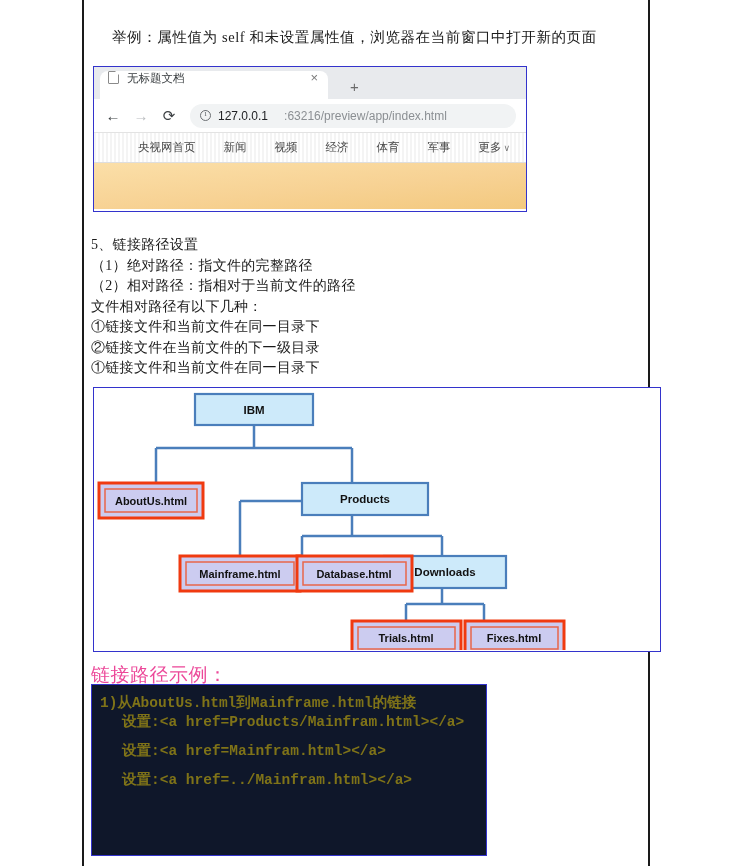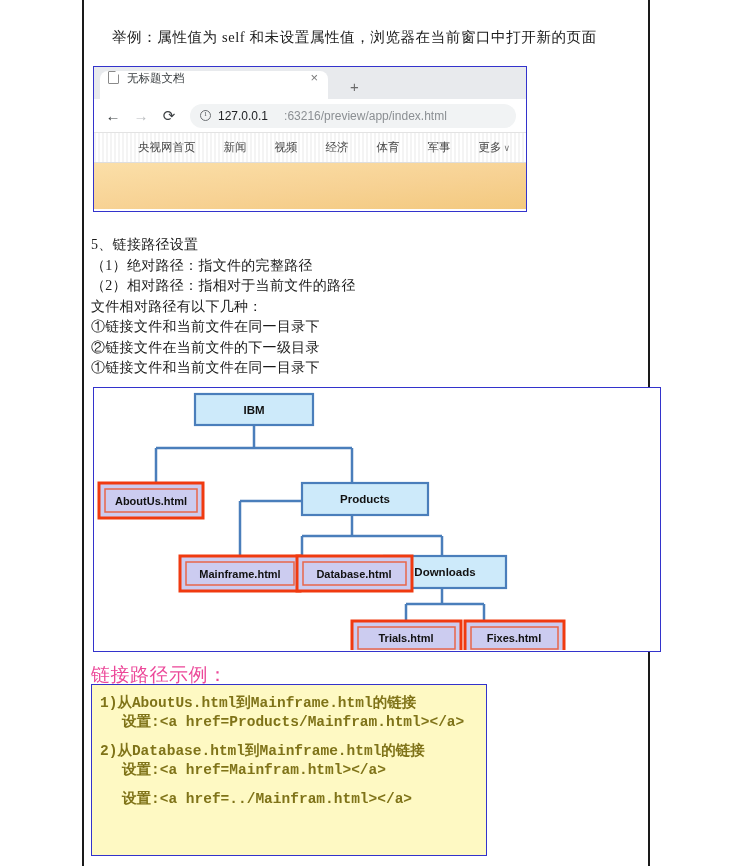--- a/index.html
+++ b/index.html
@@ -205,21 +205,21 @@
     color: #ec4899;
     letter-spacing: 0.5px;
   }
 
   
   .code-box {
     position: absolute;
     left: 91px; top: 684px;
     width: 396px; height: 172px;
     border: 1.5px solid #3333cc;
-    background: #fef9c3;
+    background: #0f172a;
     padding: 9px 8px 4px 8px;
   }
   .code-item { margin-bottom: 10px; }
   .code-line {
     font-family: "Liberation Mono", "DejaVu Sans Mono", monospace;
     font-weight: bold;
     font-size: 14.5px;
     line-height: 19px;
     color: #7f7318;
     white-space: nowrap;
@@ -343,21 +343,20 @@
   </div>
 
   <div class="code-caption">链接路径示例：</div>
 
   <div class="code-box">
     <div class="code-item">
       <div class="code-line">1)从AboutUs.html到Mainframe.html的链接</div>
       <div class="code-line second">设置:&lt;a href=Products/Mainfram.html&gt;&lt;/a&gt;</div>
     </div>
     <div class="code-item">
-      <div class="code-line">2)从Database.html到Mainframe.html的链接</div>
       <div class="code-line second">设置:&lt;a href=Mainfram.html&gt;&lt;/a&gt;</div>
     </div>
     <div class="code-item">
       <div class="code-line second">设置:&lt;a href=../Mainfram.html&gt;&lt;/a&gt;</div>
     </div>
   </div>
 
 </div>
 
 </body></html>

